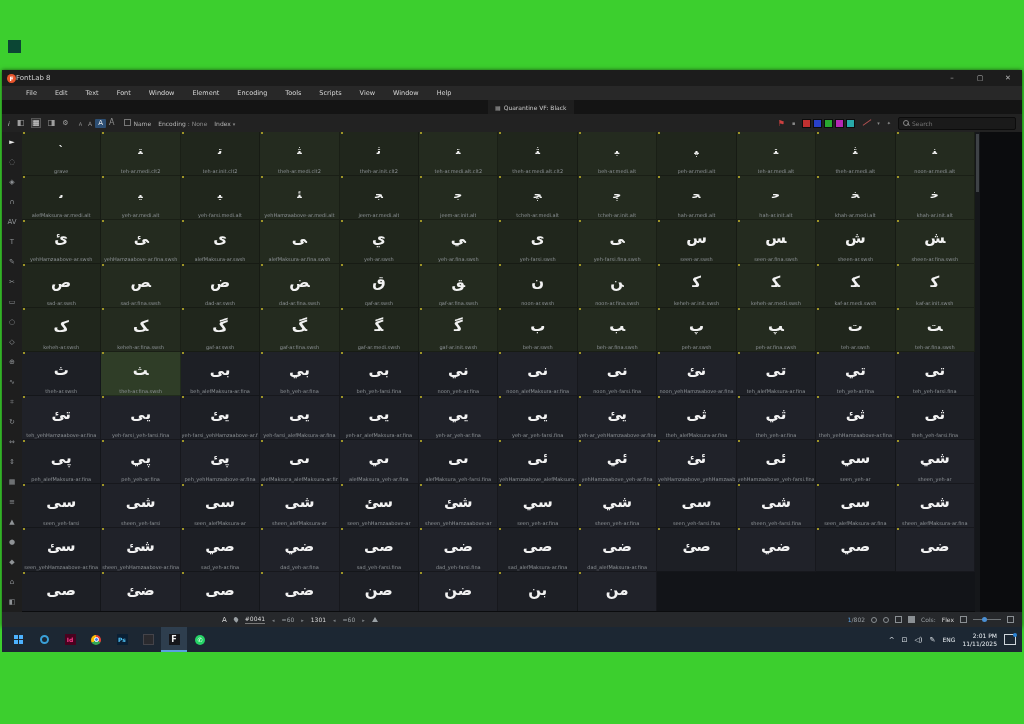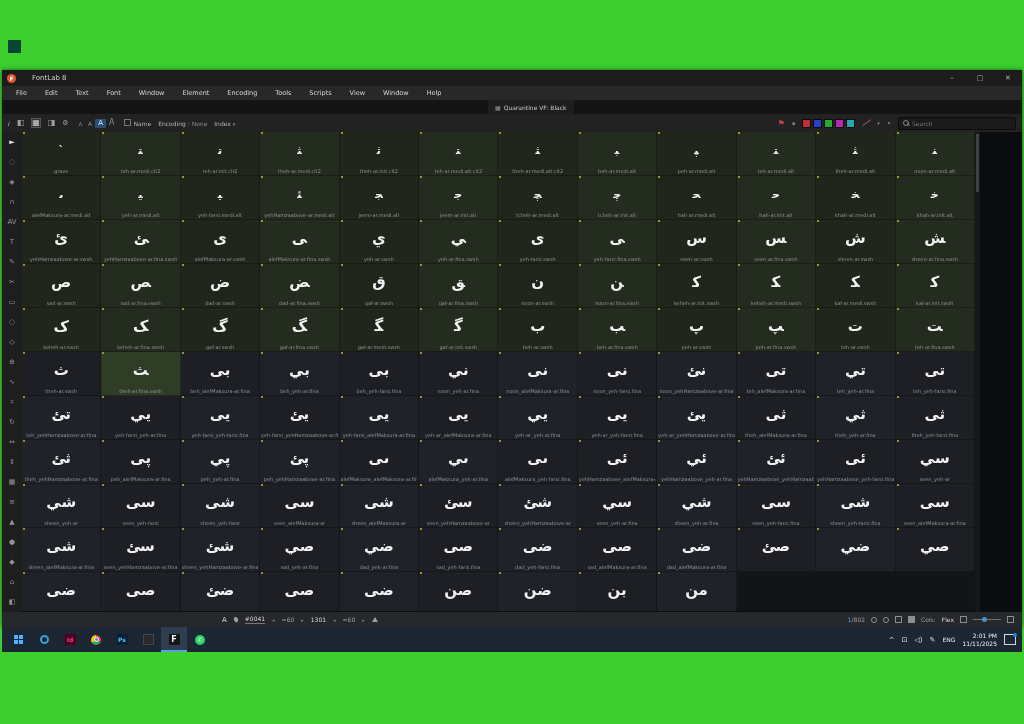--- a/index.html
+++ b/index.html
@@ -2,28 +2,28 @@
 <html><head>
 <meta charset="utf-8">
 <style>
   html,body{margin:0;padding:0;}
   body{width:1024px;height:724px;background:#3ccf2e;position:relative;overflow:hidden;
        font-family:"DejaVu Sans",sans-serif;-webkit-font-smoothing:antialiased;}
   .corner-sq{position:absolute;left:8px;top:40px;width:13px;height:13px;background:#0b4634;}
   .window{position:absolute;left:2px;top:70px;width:1020px;height:557px;background:#101214;
           display:flex;flex-direction:column;box-shadow:0 0 4px rgba(0,0,0,.6);}
   
-  .titlebar{height:16px;background:#1c1c1c;display:flex;align-items:center;padding-left:5px;gap:16px;flex:none;}
+  .titlebar{height:16px;background:#1c1c1c;display:flex;align-items:center;padding-left:5px;gap:0;flex:none;}
   .applogo{width:9px;height:9px;border-radius:50%;background:#e8542c;color:#fff;font-size:6px;font-weight:bold;
            display:flex;align-items:center;justify-content:center;}
   .title-text{font-size:7px;color:#cfcfcf;}
   .win-controls{margin-left:auto;display:flex;height:100%;}
   .win-btn{width:28px;display:flex;align-items:center;justify-content:center;color:#b8b8b8;font-size:7px;}
   
-  .menubar{height:14px;background:#282828;display:flex;align-items:center;padding-left:5px;flex:none;}
+  .menubar{height:14px;background:#282828;display:flex;align-items:center;padding-left:15px;flex:none;}
   .menu-item{font-size:6.5px;color:#d6d6d6;padding:0 9px;}
   
   .tabstrip{height:14px;background:#141414;position:relative;flex:none;}
   .tab{position:absolute;left:486px;top:0;height:14px;display:flex;align-items:center;gap:3px;
        background:#1e1e1e;padding:0 7px;}
   .tab-grid-ico{color:#9a9a9a;font-size:6px;}
   .tab-label{font-size:6px;color:#c9c9c9;white-space:nowrap;}
   
   .toolbar{height:18px;background:#222;display:flex;align-items:center;padding:0 6px;gap:7px;flex:none;}
   .tb-txt{font-size:6px;color:#b5b5b5;white-space:nowrap;}
@@ -499,24 +499,20 @@
             <div class="n">teh_yeh-ar.fina</div>
           </div>
           <div class="cell c-a">
             <div class="g">تی</div>
             <div class="n">teh_yeh-farsi.fina</div>
           </div>
           <div class="cell c-b">
             <div class="g">تئ</div>
             <div class="n">teh_yehHamzaabove-ar.fina</div>
           </div>
-          <div class="cell c-a">
-            <div class="g">یي</div>
-            <div class="n">yeh-farsi_yeh-ar.fina</div>
-          </div>
           <div class="cell c-b">
             <div class="g">یی</div>
             <div class="n">yeh-farsi_yeh-farsi.fina</div>
           </div>
           <div class="cell c-a">
             <div class="g">یئ</div>
             <div class="n">yeh-farsi_yehHamzaabove-ar.fina</div>
           </div>
           <div class="cell c-b">
             <div class="g">یى</div>
@@ -539,27 +535,27 @@
             <div class="n">yeh-ar_yehHamzaabove-ar.fina</div>
           </div>
           <div class="cell c-a">
             <div class="g">ثى</div>
             <div class="n">theh_alefMaksura-ar.fina</div>
           </div>
           <div class="cell c-b">
             <div class="g">ثي</div>
             <div class="n">theh_yeh-ar.fina</div>
           </div>
+          <div class="cell c-b">
+            <div class="g">ثئ</div>
+            <div class="n">theh_yehHamzaabove-ar.fina</div>
+          </div>
           <div class="cell c-a">
             <div class="g">ثی</div>
             <div class="n">theh_yeh-farsi.fina</div>
-          </div>
-          <div class="cell c-b">
-            <div class="g">ثئ</div>
-            <div class="n">theh_yehHamzaabove-ar.fina</div>
           </div>
           <div class="cell c-a">
             <div class="g">پى</div>
             <div class="n">peh_alefMaksura-ar.fina</div>
           </div>
           <div class="cell c-b">
             <div class="g">پي</div>
             <div class="n">peh_yeh-ar.fina</div>
           </div>
           <div class="cell c-b">

